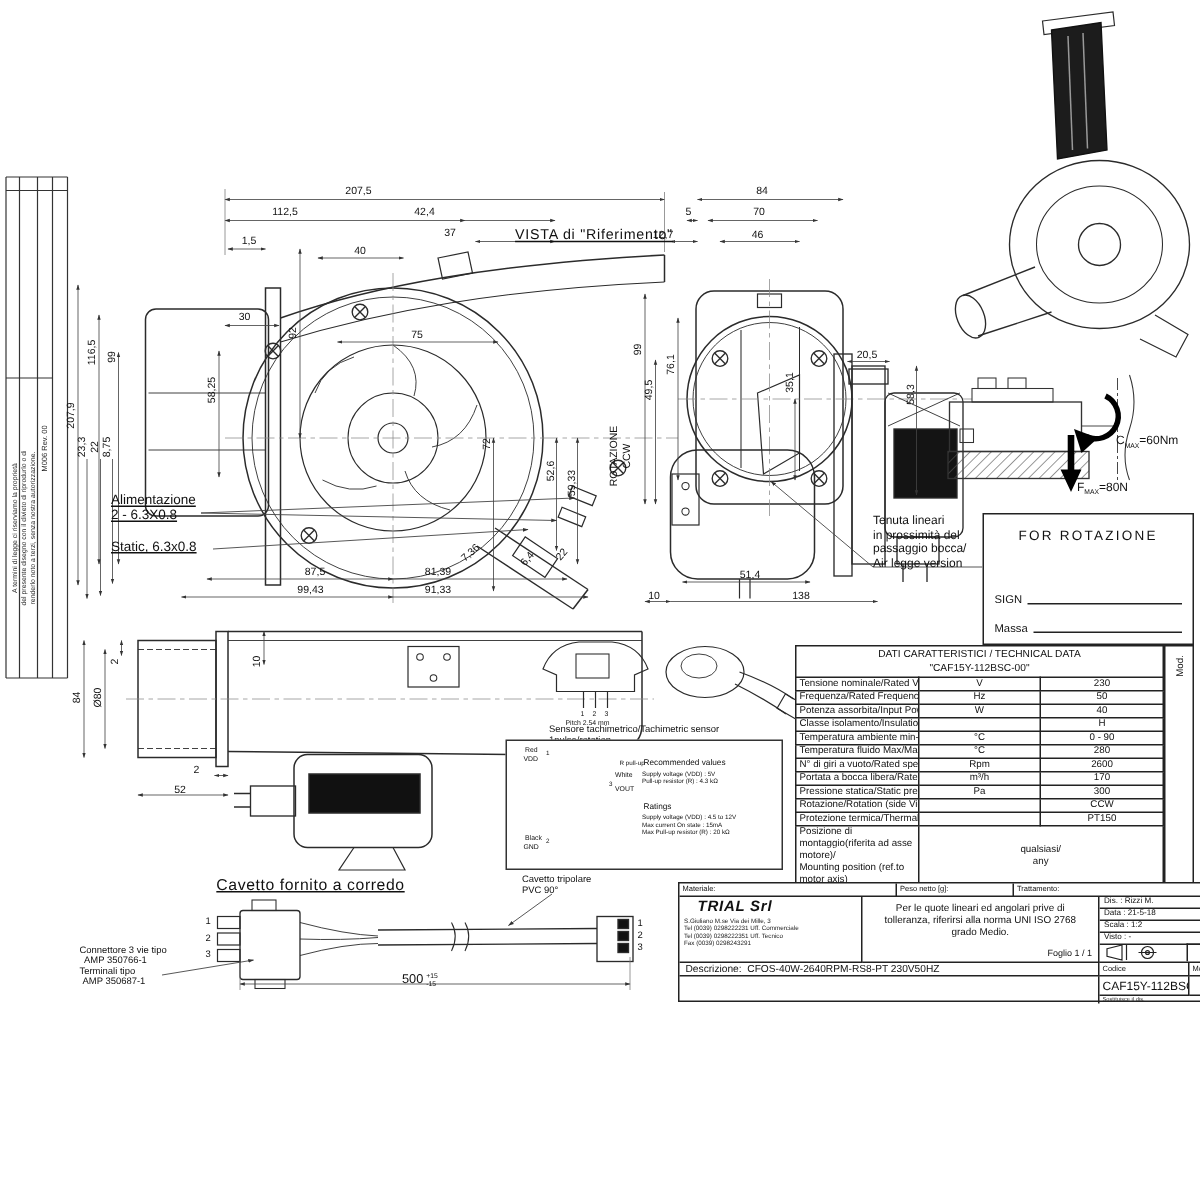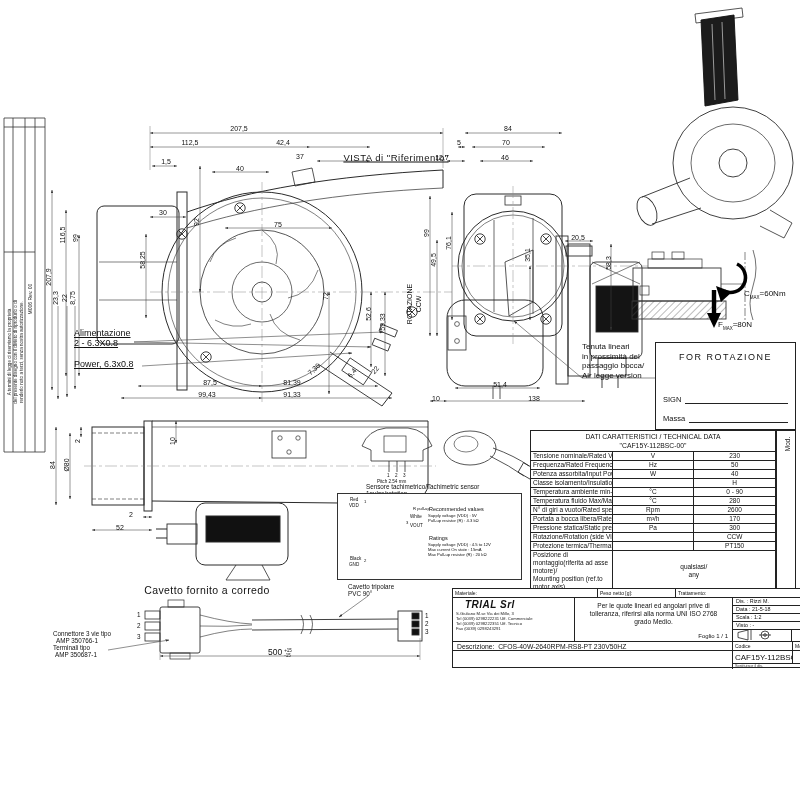--- a/index.html
+++ b/index.html
@@ -14,21 +14,21 @@
 .u{text-decoration:underline}
 
 .vtitle{position:absolute;font-size:9.5px;letter-spacing:.5px;text-decoration:underline;transform:translate(-50%,-50%);white-space:nowrap}
 
 .rot{position:absolute;font-size:7px;line-height:9px;text-align:center;transform:translate(-50%,-50%) rotate(-90deg);white-space:nowrap}
 
 .stripTxt{position:absolute;font-size:4.6px;line-height:6px;color:#222;text-align:center;transform:translate(-50%,-50%) rotate(-90deg);white-space:nowrap}
 
 #approval{position:absolute;left:655px;top:342px;width:141px;height:88px;border:1px solid #222;background:#fff}
 #approval .t{margin-top:9px;text-align:center;font-size:9px;letter-spacing:1.5px}
-#approval .row{position:absolute;left:7px;right:7px;display:flex;align-items:center;font-size:7.5px}
+#approval .row{position:absolute;left:7px;right:7px;display:flex;align-items:flex-start;font-size:7.5px}
 #approval .line{flex:1;border-bottom:.8px solid #222;margin-left:4px;height:8px}
 
 #ttab{position:absolute;left:530px;top:430px;width:246px;background:#fff}
 #ttab table{width:100%;border-collapse:collapse;table-layout:fixed}
 #ttab td{border:1px solid #222;font-size:6.5px;line-height:8px;height:9px;padding:0 2px;overflow:hidden;white-space:nowrap}
 #ttab td.hd{text-align:center;font-size:6.8px;line-height:9px;height:21px}
 #ttab td.u1{text-align:center;width:32px}
 #ttab td.v1{text-align:center;width:28px}
 #ttab td.pp{width:186px}
 #ttab tr.last td{height:20px;white-space:normal;line-height:8px}
@@ -51,21 +51,21 @@
 #tb .tiny{font-size:3.8px;color:#333;padding-left:2px}
 
 .flab{position:absolute;font-size:8px;white-space:nowrap}
 .flab sub{font-size:4.5px}
 
 .s5{position:absolute;font-size:5.5px;line-height:6px;white-space:nowrap}
 .s4{position:absolute;font-size:4.2px;line-height:5px;white-space:nowrap}
 .s45{position:absolute;font-size:4.6px;line-height:5px;white-space:nowrap}
 #schbox{position:absolute;left:337px;top:493px;width:185px;height:87px;border:.9px solid #333;background:#fff}
 
-.cabt{position:absolute;font-size:10.5px;letter-spacing:.4px;transform:translate(-50%,-50%);white-space:nowrap}
+.cabt{position:absolute;font-size:10.5px;letter-spacing:.4px;text-decoration:underline;transform:translate(-50%,-50%);white-space:nowrap}
 .c6{position:absolute;font-size:6.3px;line-height:7px;white-space:nowrap}
 .len{position:absolute;font-size:8.5px;white-space:nowrap}
 .len .tol{display:inline-block;font-size:4.5px;line-height:5px;vertical-align:middle;margin-left:2px}
 </style>
 </head>
 <body>
 
 <div id="sheet">
 
 <svg class="art" width="800" height="800" viewBox="0 0 800 800">
@@ -349,21 +349,21 @@
 
 <span class="vtitle" style="left:396px;top:157px">VISTA di "Riferimento"</span>
 <div class="rot" style="left:414px;top:304px">
   <div>ROTAZIONE</div>
       <div>CCW</div>
 </div>
 <div class="lab u" style="left:74px;top:328px;font-size:9px">
   <div>Alimentazione</div>
       <div>2 - 6.3X0.8</div>
 </div>
-<span class="lab u" style="left:74px;top:359px;font-size:9px">Power, 6.3x0.8</span>
+<span class="lab u" style="left:74px;top:359px;font-size:9px">Static, 6.3x0.8</span>
 
 <span class="d" style="left:239px;top:128px">207,5</span>
 <span class="d" style="left:190px;top:142px">112,5</span>
 <span class="d" style="left:283px;top:142px">42,4</span>
 <span class="d" style="left:300px;top:156px">37</span>
 <span class="d" style="left:166px;top:161px">1,5</span>
 <span class="d" style="left:240px;top:168px">40</span>
 <span class="d" style="left:163px;top:212px">30</span>
 <span class="dv" style="left:196px;top:222px">92</span>
 <span class="d" style="left:278px;top:224px">75</span>

